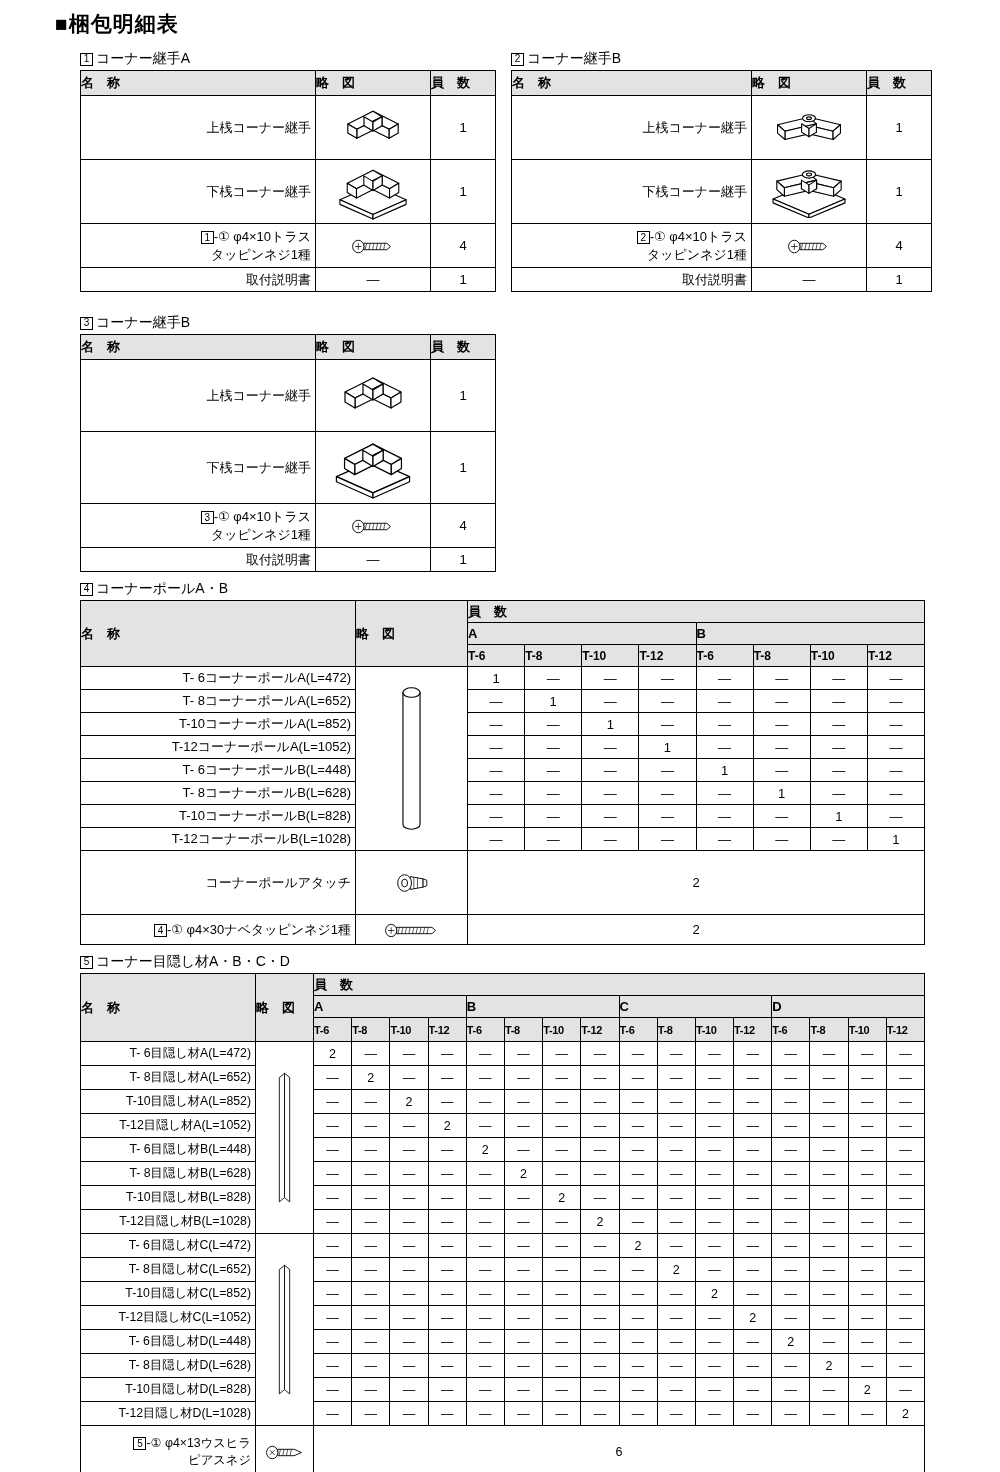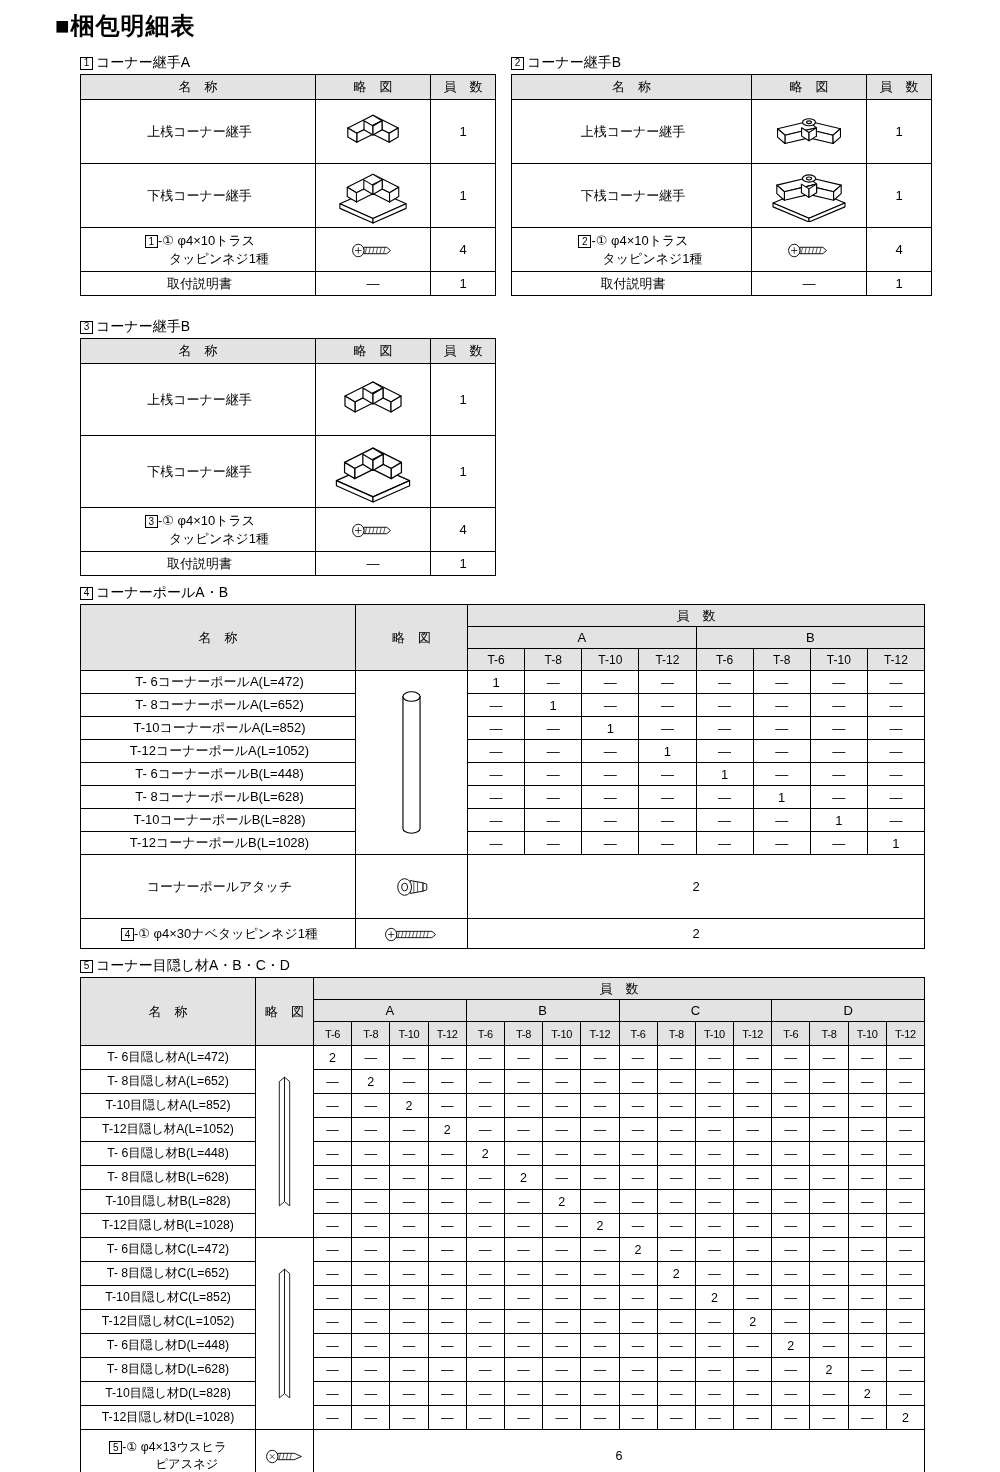--- a/index.html
+++ b/index.html
@@ -1,29 +1,29 @@
 <!DOCTYPE html>
 <html style="--header-bg: #e3e3e3;"><head>
 <meta charset="utf-8">
 <style>
   *{box-sizing:border-box;margin:0;padding:0}
   html,body{background:#fff}
   body{width:1000px;height:1472px;font-family:"Liberation Sans","DejaVu Sans",sans-serif;color:#000;overflow:hidden}
   .page{padding:10px 0 0 55px;width:1000px;height:1472px;background:#fff}
-  .title{font-size:24px;font-weight:bold;letter-spacing:1px;margin-bottom:12px}
+  .title{font-size:21px;font-weight:bold;letter-spacing:1px;margin-bottom:12px}
   .content{margin-left:25px;width:852px}
   .pair{display:flex;gap:15px;margin-bottom:14px}
   .section{margin-bottom:8px}
   .sec-label{display:flex;align-items:center;gap:3px;font-size:14px;height:18px;margin-bottom:2px}
   .numbox{display:inline-flex;align-items:center;justify-content:center;border:1px solid #000;min-width:13px;height:13px;font-size:10px;line-height:1;padding:0 1px;background:#fff;flex:none}
   table.t{border-collapse:collapse;table-layout:fixed;background:#fff}
   .t th,.t td{border:1px solid #000;overflow:hidden}
-  .t th{background:var(--header-bg,#e3e3e3);font-weight:normal;font-size:13px;text-align:center}
+  .t th{background:var(--header-bg,#e3e3e3);font-weight:bold;font-size:13px;text-align:left}
   .t td{font-size:13px}
-  td.name{text-align:center;padding:1px 4px 1px 7px}
+  td.name{text-align:right;padding:1px 4px 1px 7px}
   td.qty{text-align:center}
   td.diag{text-align:center;vertical-align:middle;padding:1px}
   td.diag svg{vertical-align:middle}
   
   .t-small{width:415px}
   .t-s2{width:420px}
   .t-small th{height:25px}
   .t-small .r-joint td{height:64px}
   .t-small .r-screw td{height:44px}
   .t-small .r-manual td{height:24px}

